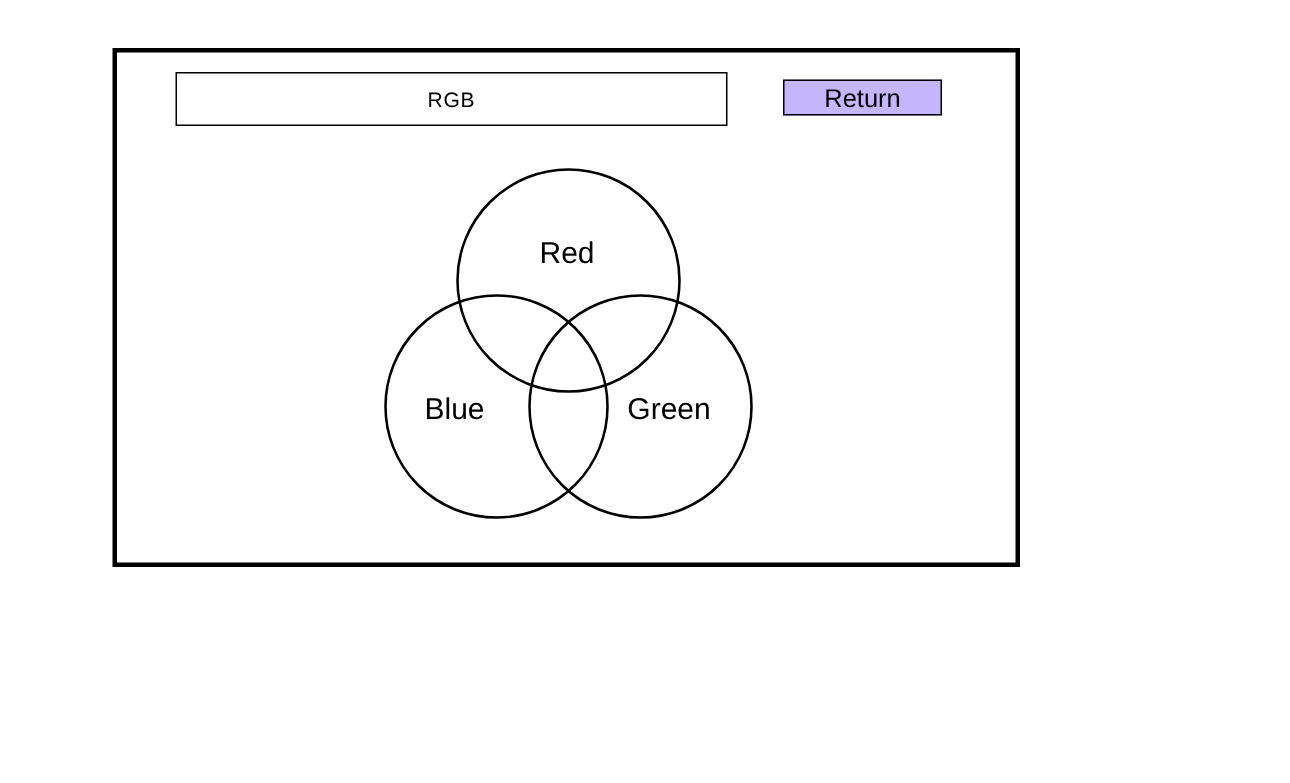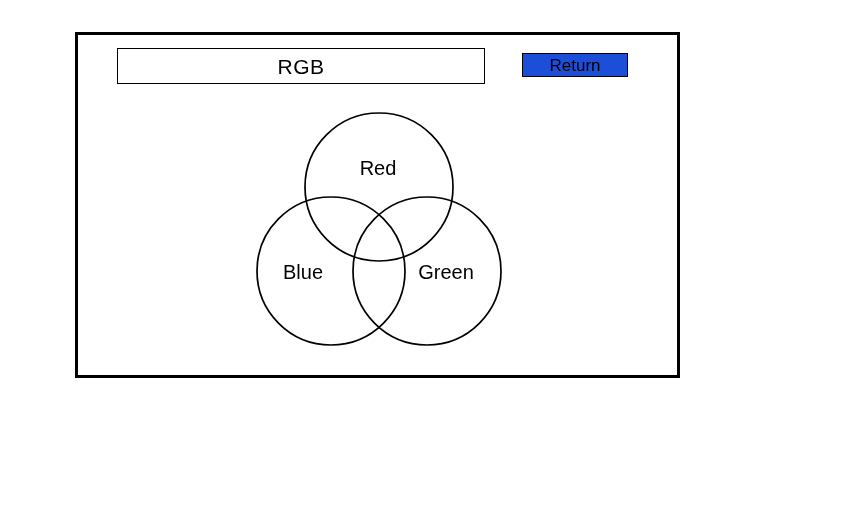--- a/index.html
+++ b/index.html
@@ -44,36 +44,36 @@
     left: 39px;          
     top: 13px;           
     width: 368px;
     height: 36px;
     box-sizing: border-box;
     border: 1px solid #000000;
     background: #ffffff;
     display: flex;
     align-items: center;
     justify-content: center;
-    font-size: 21px;
+    font-size: 14px;
     line-height: 1;
     letter-spacing: 0.5px;
     color: #000000;
     cursor: text;
   }
 
   .return-button {
     position: absolute;
     left: 444px;         
     top: 18px;           
     width: 106px;
     height: 24px;
     box-sizing: border-box;
     border: 1px solid #000000;
-    background: #1d4ed8;
+    background: #c4b5fd;
     display: flex;
     align-items: center;
     justify-content: center;
     font-size: 17px;
     line-height: 1;
     color: #000000;
     cursor: pointer;
     user-select: none;
   }
 

